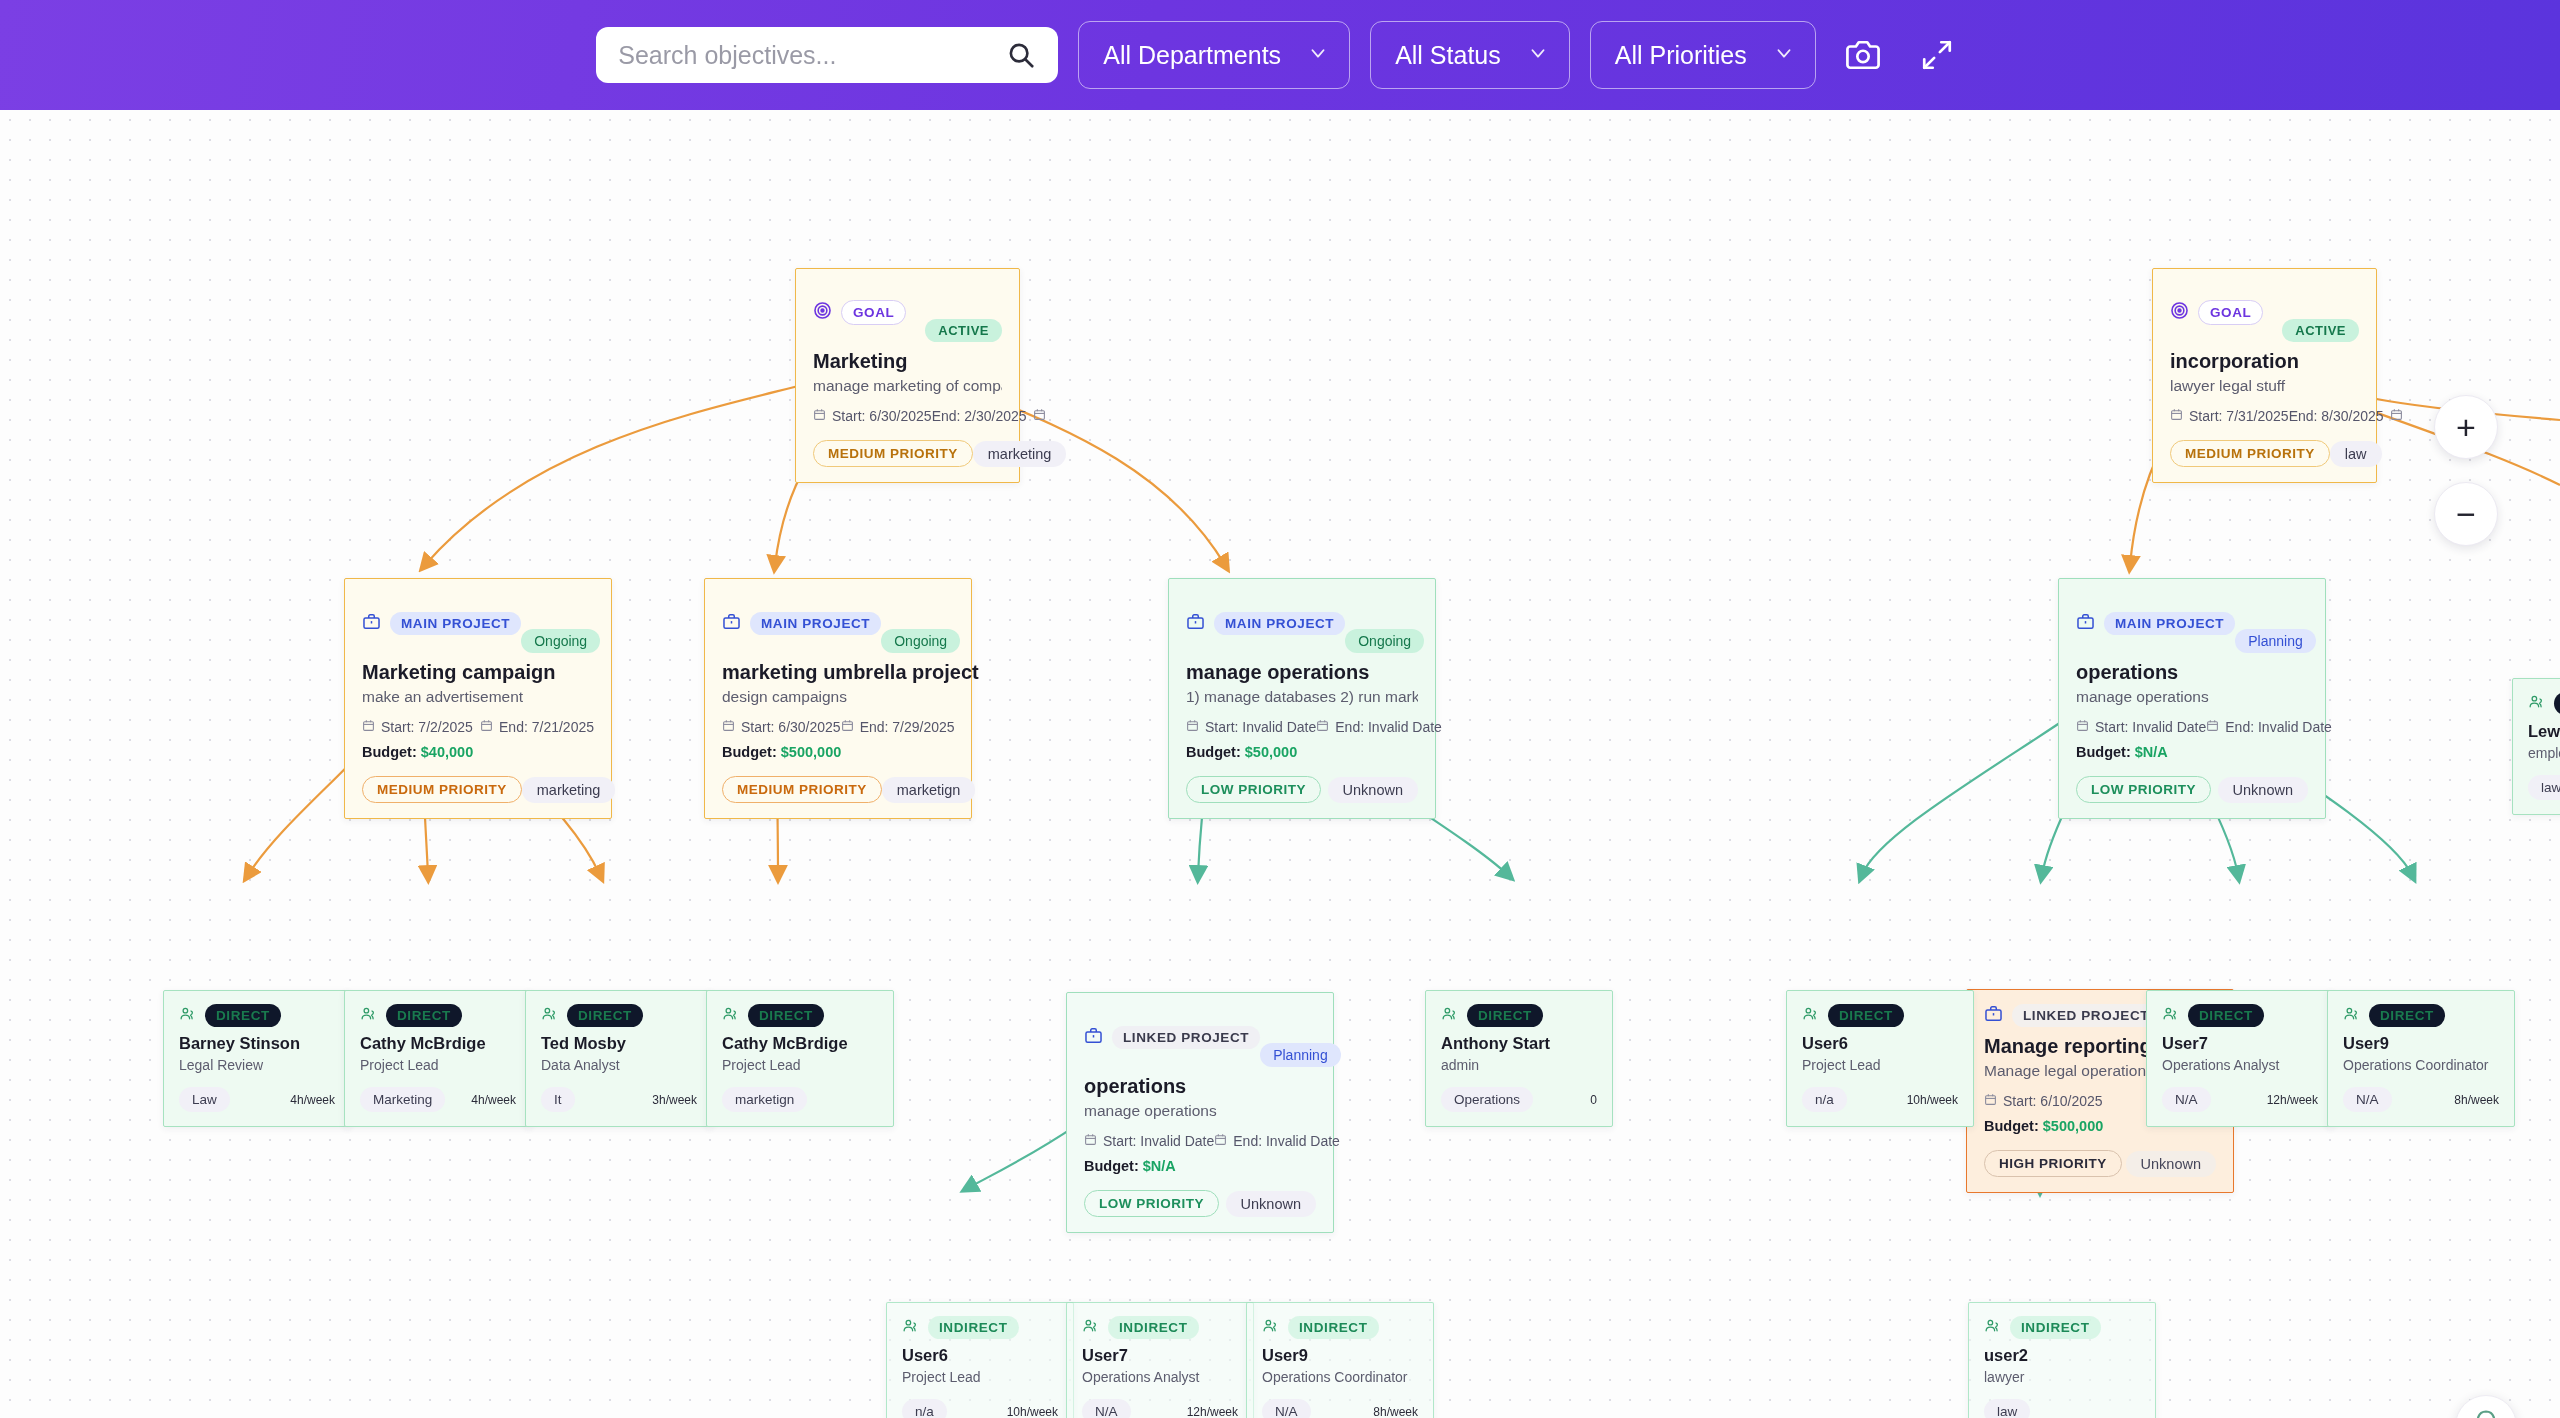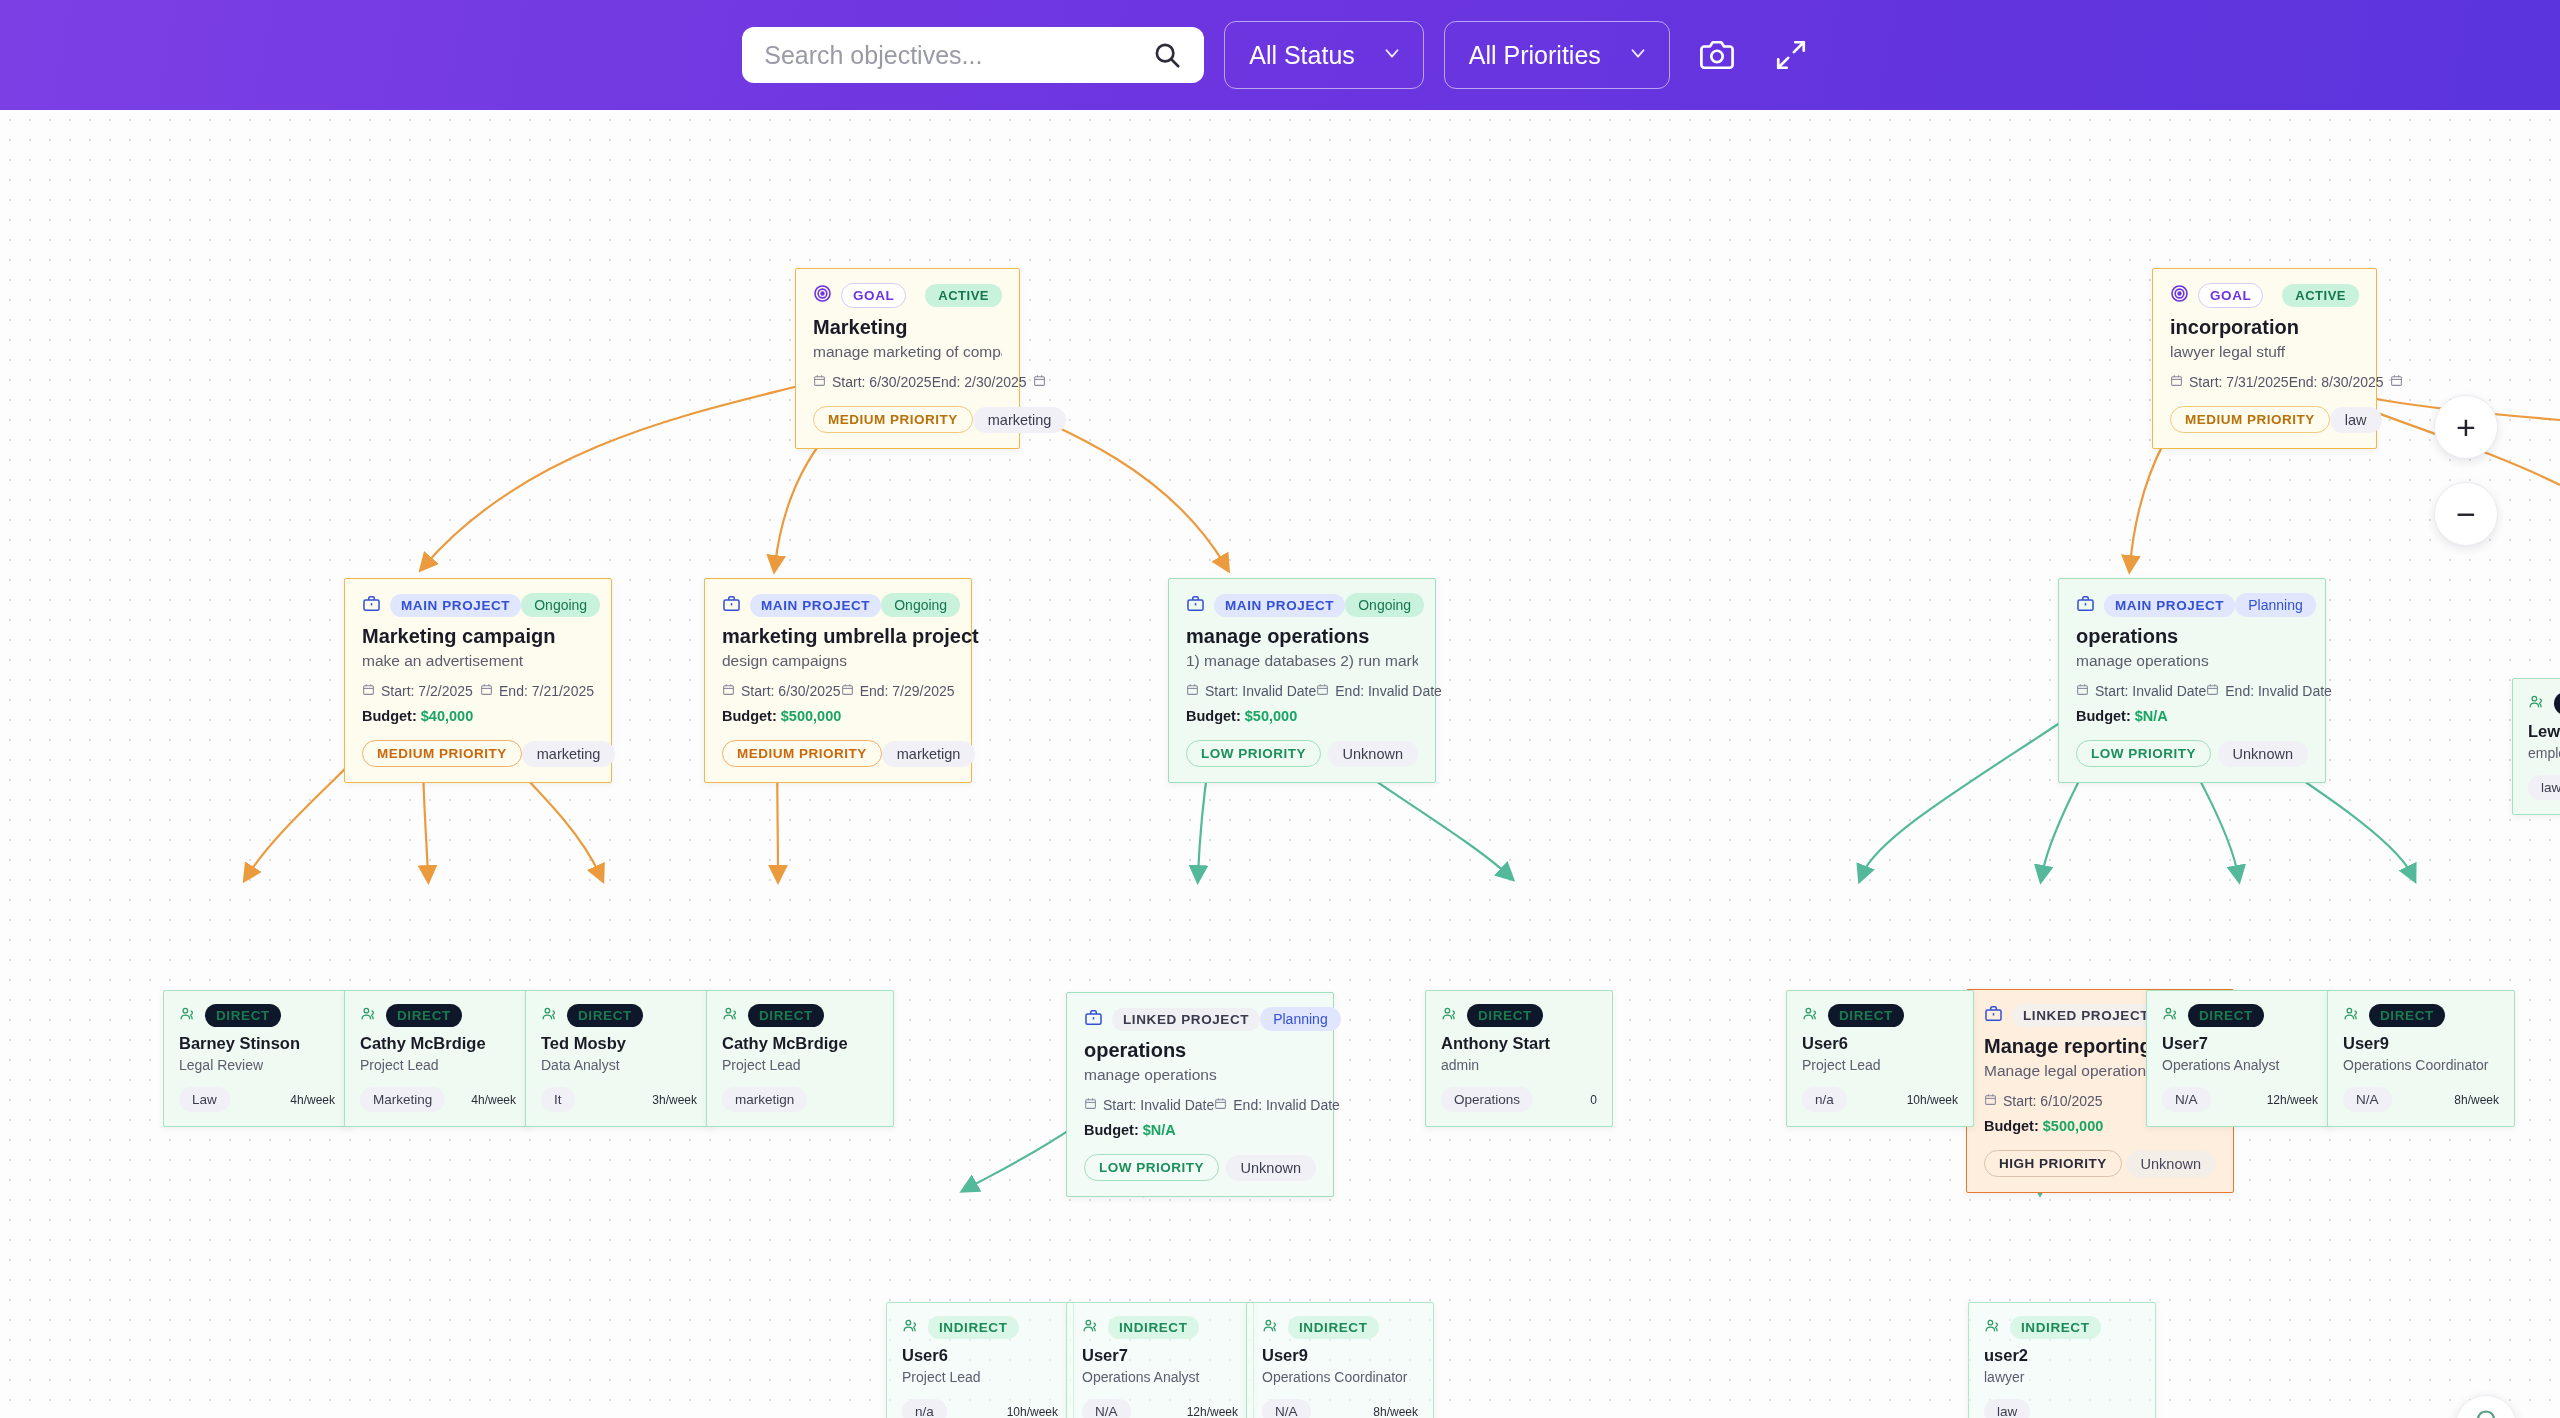--- a/index.html
+++ b/index.html
@@ -105,20 +105,21 @@
     letter-spacing: .6px;
     padding: 4px 11px;
     border-radius: 20px;
     white-space: nowrap;
   }
   .status-pill {
     font-size: 14px;
     padding: 4px 13px;
     border-radius: 20px;
     white-space: nowrap;
+    margin-top: 36px;
   }
   .node .title {
     font-size: 20px;
     font-weight: bold;
     color: #1b1b28;
     line-height: 1.2;
     margin-bottom: 3px;
     white-space: nowrap;
   }
   .node .desc {
@@ -274,20 +275,28 @@
   <div id="search-wrap">
     <input id="search-input" type="text" placeholder="Search objectives..." style="">
     <span class="search-icon">
       <svg width="30" height="30" viewBox="0 0 24 24" fill="none" stroke="#2c2c3a" stroke-width="2.1" stroke-linecap="round">
         <circle cx="10.5" cy="10.5" r="6.6"></circle>
           <line x1="15.6" y1="15.6" x2="21" y2="21"></line>
       </svg>
     </span>
   </div>
 
+  <div class="filter-select">
+    <span>All Departments</span>
+    <span class="chev">
+      <svg width="22" height="22" viewBox="0 0 24 24" fill="none" stroke="#ffffff" stroke-width="2" stroke-linecap="round" stroke-linejoin="round">
+          <polyline points="6 9 12 16 18 9"></polyline>
+        </svg>
+    </span>
+  </div>
 
   <div class="filter-select">
     <span>All Status</span>
     <span class="chev">
       <svg width="22" height="22" viewBox="0 0 24 24" fill="none" stroke="#ffffff" stroke-width="2" stroke-linecap="round" stroke-linejoin="round">
           <polyline points="6 9 12 16 18 9"></polyline>
         </svg>
     </span>
   </div>
 

